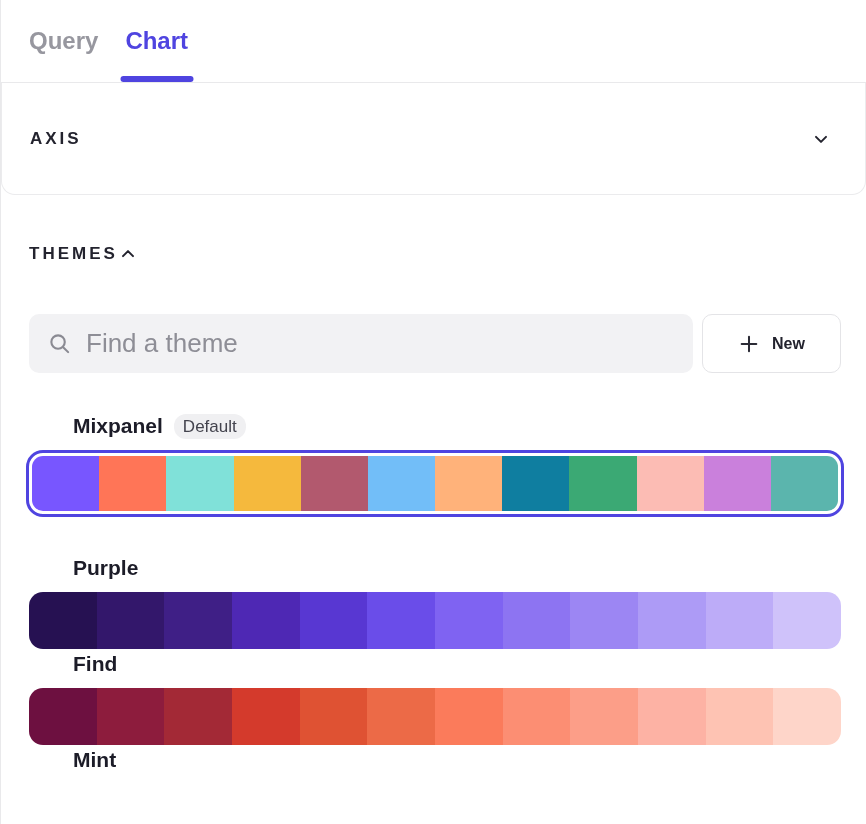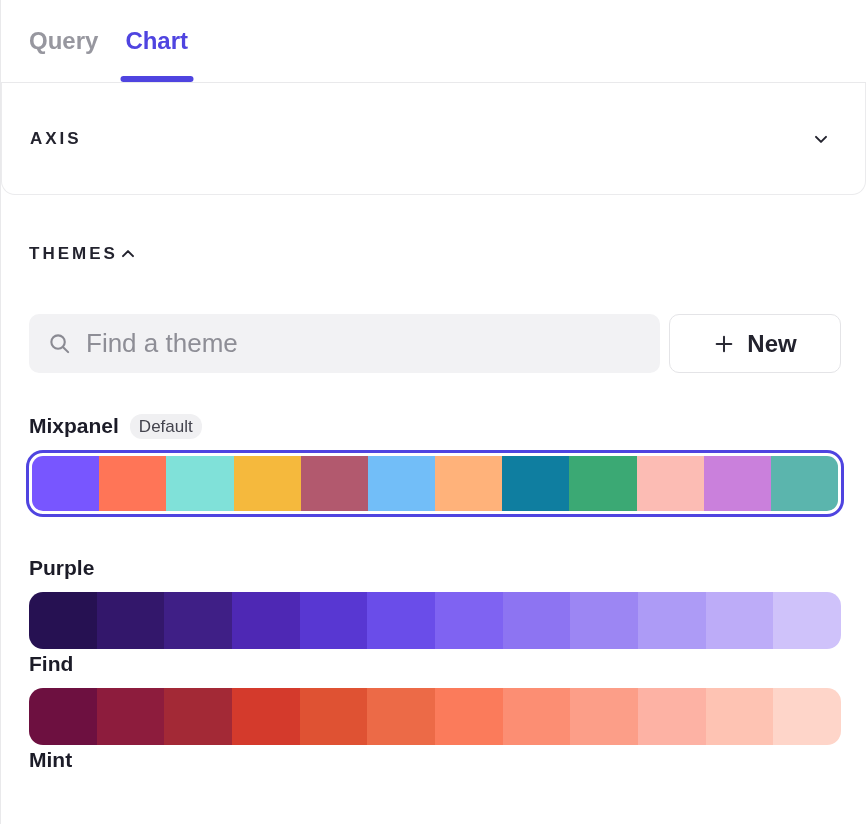--- a/index.html
+++ b/index.html
@@ -94,51 +94,51 @@
     flex: 1;
     border: none;
     background: transparent;
     outline: none;
     font-family: "Liberation Sans", sans-serif;
     font-size: 26px;
     color: #1f1f2c;
   }
   .search-input::placeholder { color: #8e8e96; opacity: 1; }
   .new-btn {
-    width: 172px;
+    width: 139px;
     background: #ffffff;
     border: 1px solid #e4e4e7;
     border-radius: 10px;
     display: flex;
     align-items: center;
     justify-content: center;
     gap: 12px;
     font-family: "Liberation Sans", sans-serif;
-    font-size: 24px;
+    font-size: 16px;
     font-weight: 600;
     color: #23232e;
     cursor: pointer;
   }
   .plus-icon { width: 22px; height: 22px; color: #2b2b35; }
 
   
   .theme-item { cursor: pointer; }
   .theme-item:nth-of-type(1) { margin-top: 39px; }
   .theme-item:nth-of-type(2) { margin-top: 28px; }
   .theme-item:nth-of-type(3) { margin-top: 38px; }
   .theme-item:nth-of-type(4) { margin-top: 36px; }
 
   .theme-label-row {
     display: flex;
     align-items: center;
     gap: 11px;
     height: 30px;
     margin-bottom: 9px;
   }
-  .theme-name { font-size: 21px; font-weight: 600; color: #1c1c28; }
+  .theme-name { font-size: 21px; font-weight: 600; color: #1c1c28; margin-left: 44px; }
   .theme-badge {
     background: #f0f0f2;
     color: #44444e;
     font-size: 17px;
     border-radius: 12px;
     padding: 4px 9px;
     line-height: 1;
   }
 
   .swatch-row {

